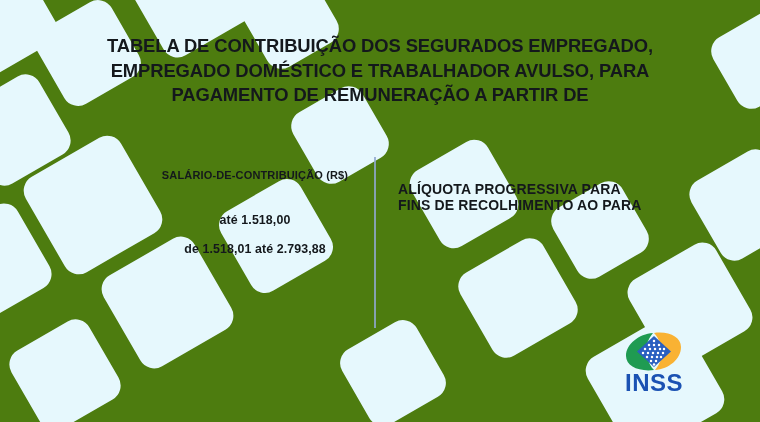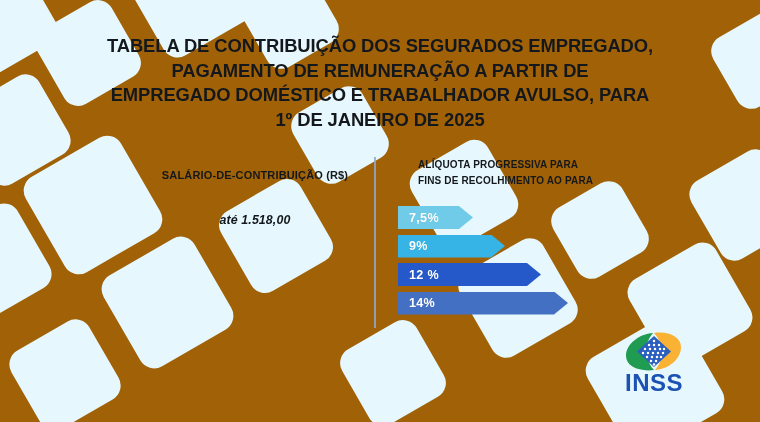--- a/index.html
+++ b/index.html
@@ -43,29 +43,28 @@
     opacity:.85;
   }
   
   .col-head-left{
     position:absolute;left:150px;top:168px;width:210px;
     text-align:center;
     color:#14181c;font-weight:bold;font-size:11px;line-height:15px;
     letter-spacing:.15px;white-space:nowrap;
   }
   .col-head-right{
-    position:absolute;left:398px;top:157px;width:250px;
-    color:#14181c;font-weight:bold;font-size:10px;line-height:15.5px;
+    position:absolute;left:398px;top:182px;width:250px;
+    color:#14181c;font-weight:bold;font-size:14px;line-height:15.5px;
     letter-spacing:.15px;
-    margin-left:20px;
   }
   .col-head-right .ln{display:block;white-space:nowrap;}
   
   .salary-col{
-    position:absolute;left:150px;top:206px;width:210px;font-style:italic;
+    position:absolute;left:150px;top:206px;width:210px;
   }
   .salary-row{
     height:28.5px;
     display:flex;align-items:center;justify-content:center;
     color:#14181c;font-weight:bold;font-size:12.4px;
     letter-spacing:.1px;white-space:nowrap;
   }
   
   .rates-col{
     position:absolute;left:398px;top:206px;
@@ -87,21 +86,21 @@
   }
   
   .logo{
     position:absolute;left:611px;top:329px;width:86px;height:66px;
   }
   .logo svg{display:block;}
 </style>
 </head>
 <body>
 
-<div id="infographic" style="background: #a16207;">
+<div id="infographic" style="background: #4d7c0f;">
 
   <div class="bg-layer">
     <div class="bg-sq" style="left: -50px; top: -30px; width: 96px; height: 96px; background: rgb(230, 248, 253);"></div>
     <div class="bg-sq" style="left: 45px; top: 10px; width: 86px; height: 86px; background: rgb(230, 248, 253);"></div>
     <div class="bg-sq" style="left: 140px; top: -55px; width: 100px; height: 100px; background: rgb(230, 248, 253);"></div>
     <div class="bg-sq" style="left: -30px; top: 85px; width: 90px; height: 90px; background: rgb(230, 248, 253);"></div>
     <div class="bg-sq" style="left: 38px; top: 150px; width: 110px; height: 110px; background: rgb(230, 248, 253);"></div>
     <div class="bg-sq" style="left: -55px; top: 215px; width: 95px; height: 95px; background: rgb(230, 248, 253);"></div>
     <div class="bg-sq" style="left: 115px; top: 250px; width: 105px; height: 105px; background: rgb(230, 248, 253);"></div>
     <div class="bg-sq" style="left: 20px; top: 330px; width: 90px; height: 90px; background: rgb(230, 248, 253);"></div>
@@ -113,64 +112,38 @@
     <div class="bg-sq" style="left: 560px; top: 190px; width: 80px; height: 80px; background: rgb(230, 248, 253);"></div>
     <div class="bg-sq" style="left: 640px; top: 255px; width: 100px; height: 100px; background: rgb(230, 248, 253);"></div>
     <div class="bg-sq" style="left: 700px; top: 160px; width: 90px; height: 90px; background: rgb(230, 248, 253);"></div>
     <div class="bg-sq" style="left: 600px; top: 330px; width: 110px; height: 110px; background: rgb(230, 248, 253);"></div>
     <div class="bg-sq" style="left: 350px; top: 330px; width: 86px; height: 86px; background: rgb(230, 248, 253);"></div>
     <div class="bg-sq" style="left: 720px; top: 20px; width: 80px; height: 80px; background: rgb(230, 248, 253);"></div>
   </div>
 
   <div class="title">
     <span class="ln">TABELA DE CONTRIBUIÇÃO DOS SEGURADOS EMPREGADO,</span>
+    <span class="ln">EMPREGADO DOMÉSTICO E TRABALHADOR AVULSO, PARA</span>
     <span class="ln">PAGAMENTO DE REMUNERAÇÃO A PARTIR DE</span>
-    <span class="ln">EMPREGADO DOMÉSTICO E TRABALHADOR AVULSO, PARA</span>
-    <span class="ln">1º DE JANEIRO DE 2025</span>
   </div>
 
   <div class="divider" style="background: rgb(143, 168, 207);"></div>
 
   <div class="col-head-left">SALÁRIO-DE-CONTRIBUIÇÃO (R$)</div>
 
   <div class="col-head-right">
     <span class="ln">ALÍQUOTA PROGRESSIVA PARA</span>
     <span class="ln">FINS DE RECOLHIMENTO AO PARA</span>
   </div>
 
   <div class="salary-col">
     <div class="salary-row">até 1.518,00</div>
+    <div class="salary-row">de 1.518,01 até 2.793,88</div>
   </div>
 
-  <div class="rates-col">
-    <div class="rate-row">
-      <div class="arrow" style="width: 75px;">
-        <span class="shape" style="background: rgb(111, 203, 232);"></span>
-        <span class="lbl">7,5%</span>
-      </div>
-    </div>
-    <div class="rate-row">
-      <div class="arrow" style="width: 107px;">
-        <span class="shape" style="background: rgb(54, 180, 229);"></span>
-        <span class="lbl">9%</span>
-      </div>
-    </div>
-    <div class="rate-row">
-      <div class="arrow" style="width: 143px;">
-        <span class="shape" style="background: rgb(37, 88, 200);"></span>
-        <span class="lbl">12 %</span>
-      </div>
-    </div>
-    <div class="rate-row">
-      <div class="arrow" style="width: 170px;">
-        <span class="shape" style="background: rgb(68, 112, 196);"></span>
-        <span class="lbl">14%</span>
-      </div>
-    </div>
-  </div>
 
   <div class="logo">
     <svg width="86" height="66" viewBox="0 0 86 66">
 
       <path d="M43 4 C58 2 70 8 70 18 C70 30 58 40 44 41 C50 34 52 26 50 19 C49 12 46 7 43 4 Z" fill="#f9b233"></path>
 
       <path d="M43 41 C28 43 15 37 15 27 C15 15 28 5 42 4 C36 11 34 19 36 26 C37 33 40 38 43 41 Z" fill="#1f9b52"></path>
 
       <g>
         <path d="M43 7 L60 22.5 L43 38 L26 22.5 Z" fill="#2a5fc0"></path>

